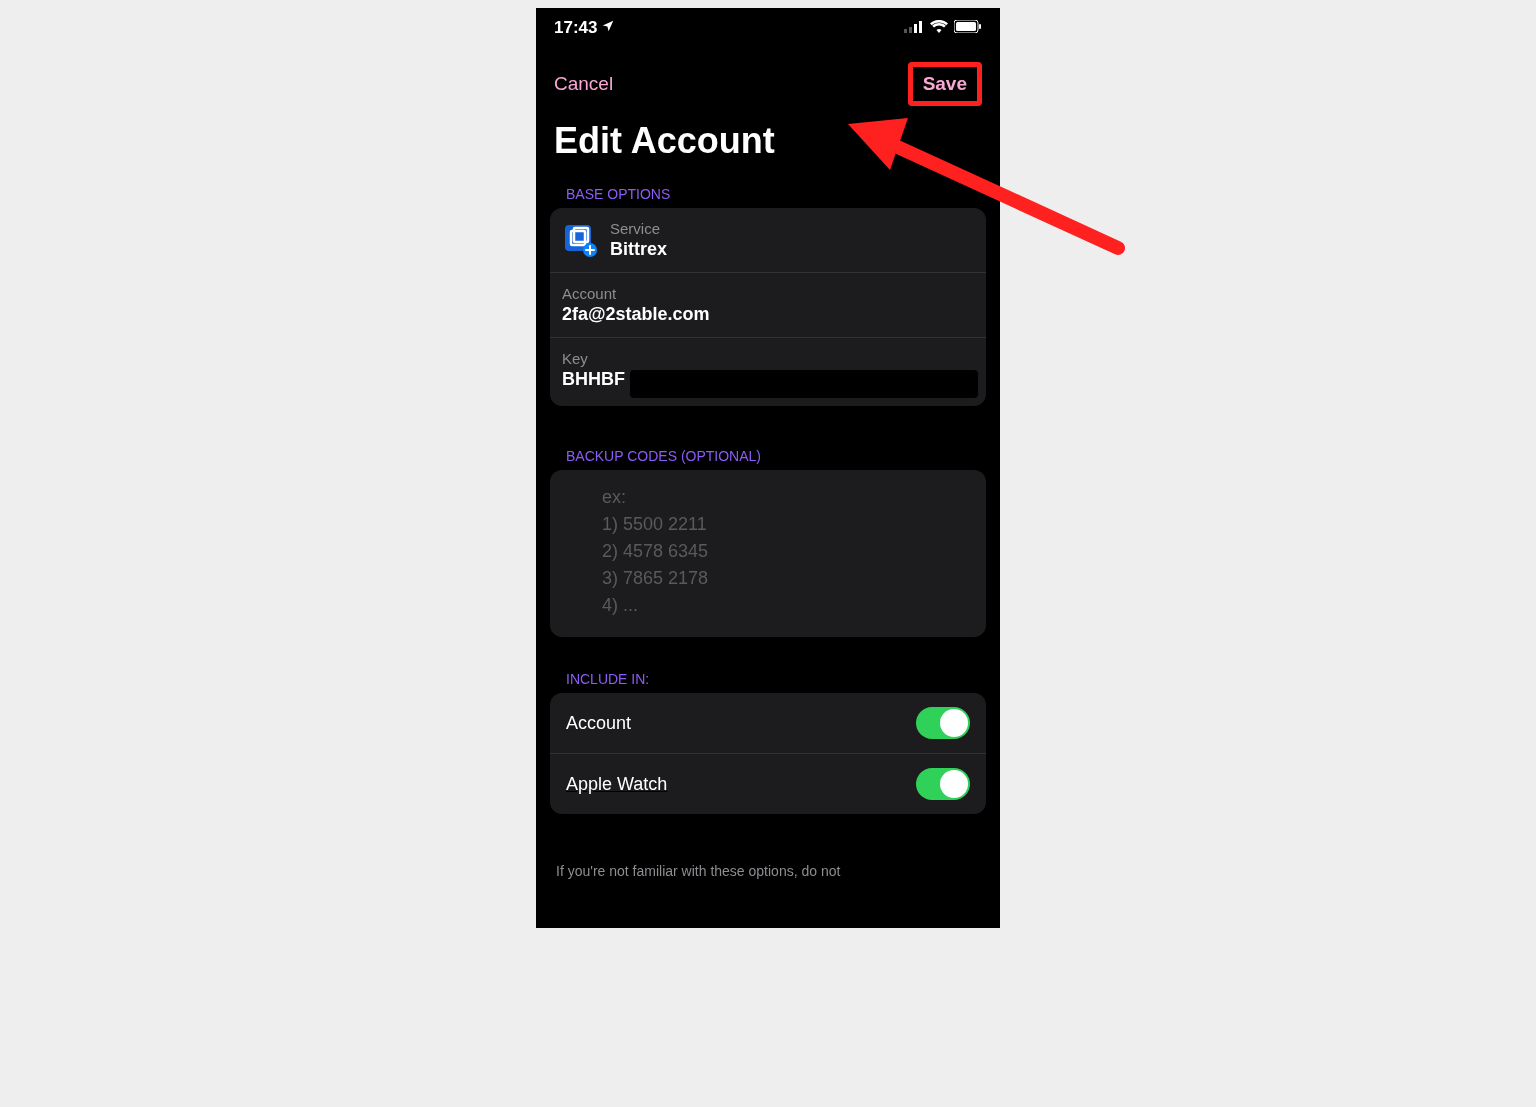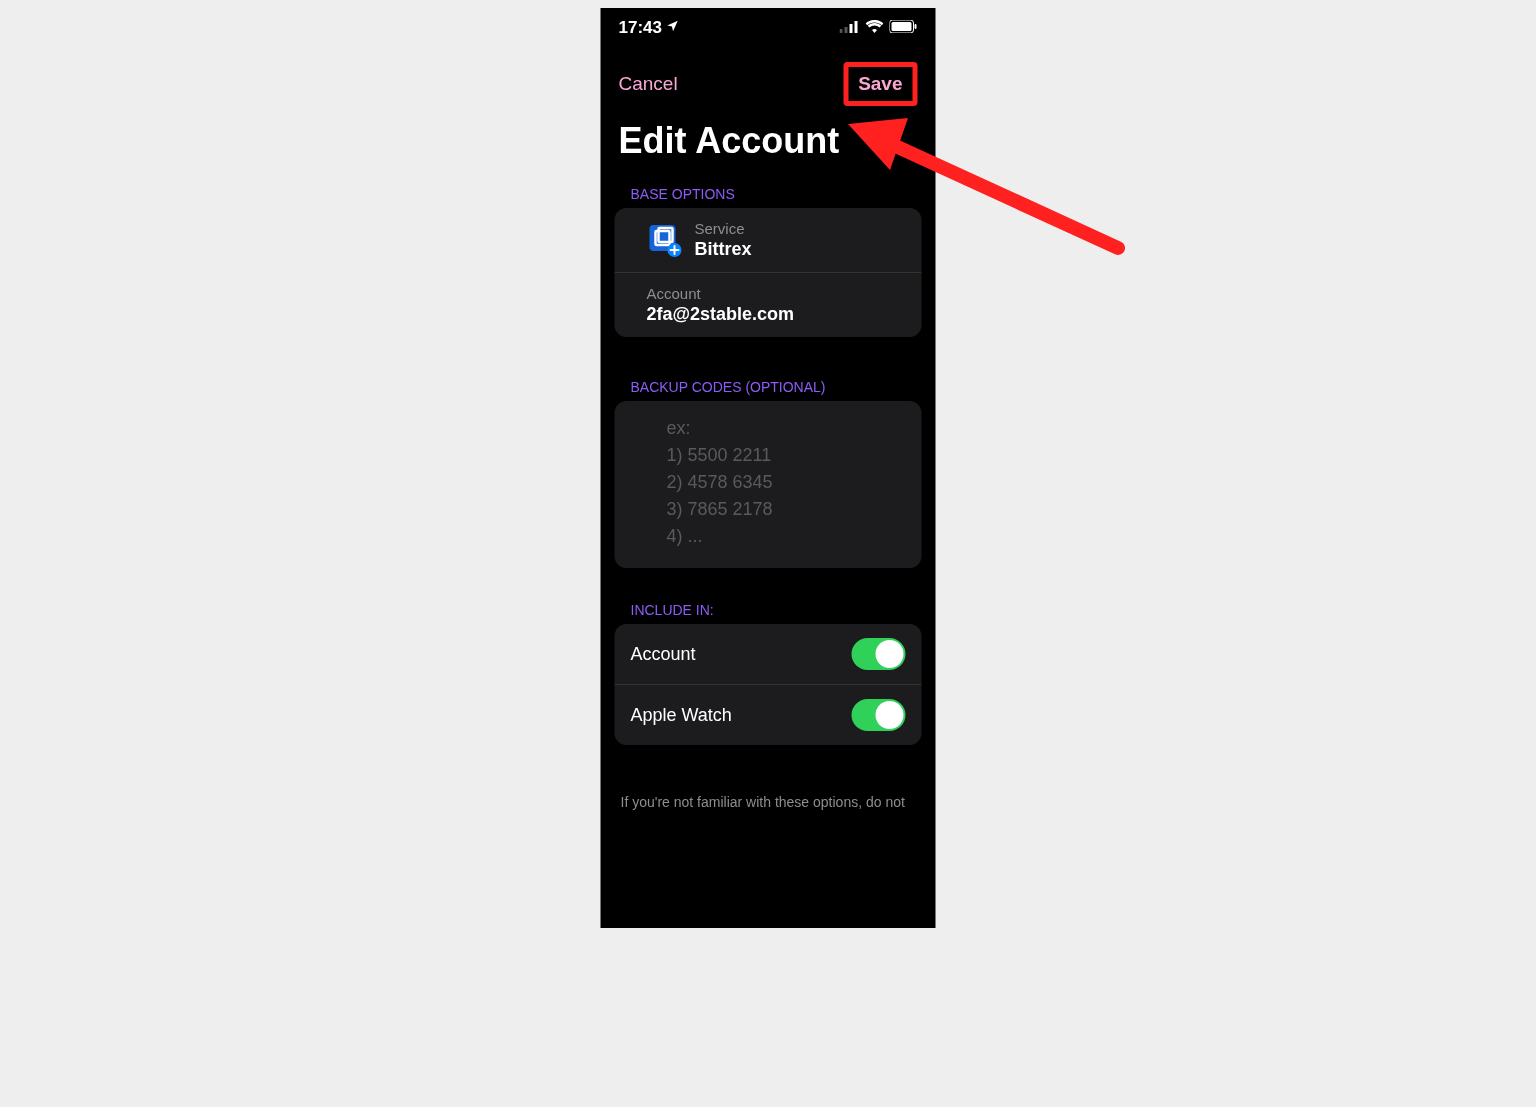--- a/index.html
+++ b/index.html
@@ -17,21 +17,21 @@
       right: 8px;
       bottom: 8px;
       background: #eeeeee;
       border-radius: 8px;
     }
     .phone {
       position: absolute;
       left: 50%;
       top: 0;
       transform: translateX(-50%);
-      width: 335px;
+      width: 464px;
       height: 920px;
       background: #000;
       overflow: hidden;
     }
     .status-bar {
       display: flex;
       justify-content: space-between;
       align-items: center;
       padding: 10px 18px 2px 18px;
       color: #fff;
@@ -75,21 +75,21 @@
       text-transform: uppercase;
       padding: 8px 30px 6px 30px;
     }
     .card {
       background: #1c1c1e;
       margin: 0 14px;
       border-radius: 12px;
       overflow: hidden;
     }
     .row {
-      padding: 12px 32px;
+      padding: 12px 12px;
       border-bottom: 0.5px solid #333;
     }
     .row:last-child { border-bottom: none; }
     .row-service {
       display: flex;
       align-items: center;
       gap: 12px;
     }
     .service-icon {
       width: 36px;
@@ -130,21 +130,21 @@
       white-space: pre-line;
       margin-left: 36px;
     }
     .toggle-row {
       display: flex;
       justify-content: space-between;
       align-items: center;
       padding: 14px 16px;
       border-bottom: 0.5px solid #333;
     }
-    .toggle-row:last-child { border-bottom: none; }
+    .toggle-row:last-child { border-bottom: none; text-decoration: underline; }
     .toggle-label {
       color: #fff;
       font-size: 18px;
     }
     .switch {
       width: 54px;
       height: 32px;
       border-radius: 16px;
       position: relative;
       cursor: pointer;
@@ -240,20 +240,25 @@
         </div>
         <div>
           <div class="field-label">Service</div>
           <div class="field-value">Bittrex</div>
         </div>
       </div>
       <div class="row">
         <div class="field-label">Account</div>
         <div class="field-value">2fa@2stable.com</div>
       </div>
+      <div class="row key-row">
+        <div class="field-label">Key</div>
+        <div class="field-value">BHHBF</div>
+        <div class="key-mask"></div>
+      </div>
     </div>
 
     <div class="spacer-lg"></div>
 
     <div class="section-header">BACKUP CODES (OPTIONAL)</div>
     <div class="card">
       <div class="backup-placeholder">ex:
 1) 5500 2211
 2) 4578 6345
 3) 7865 2178

